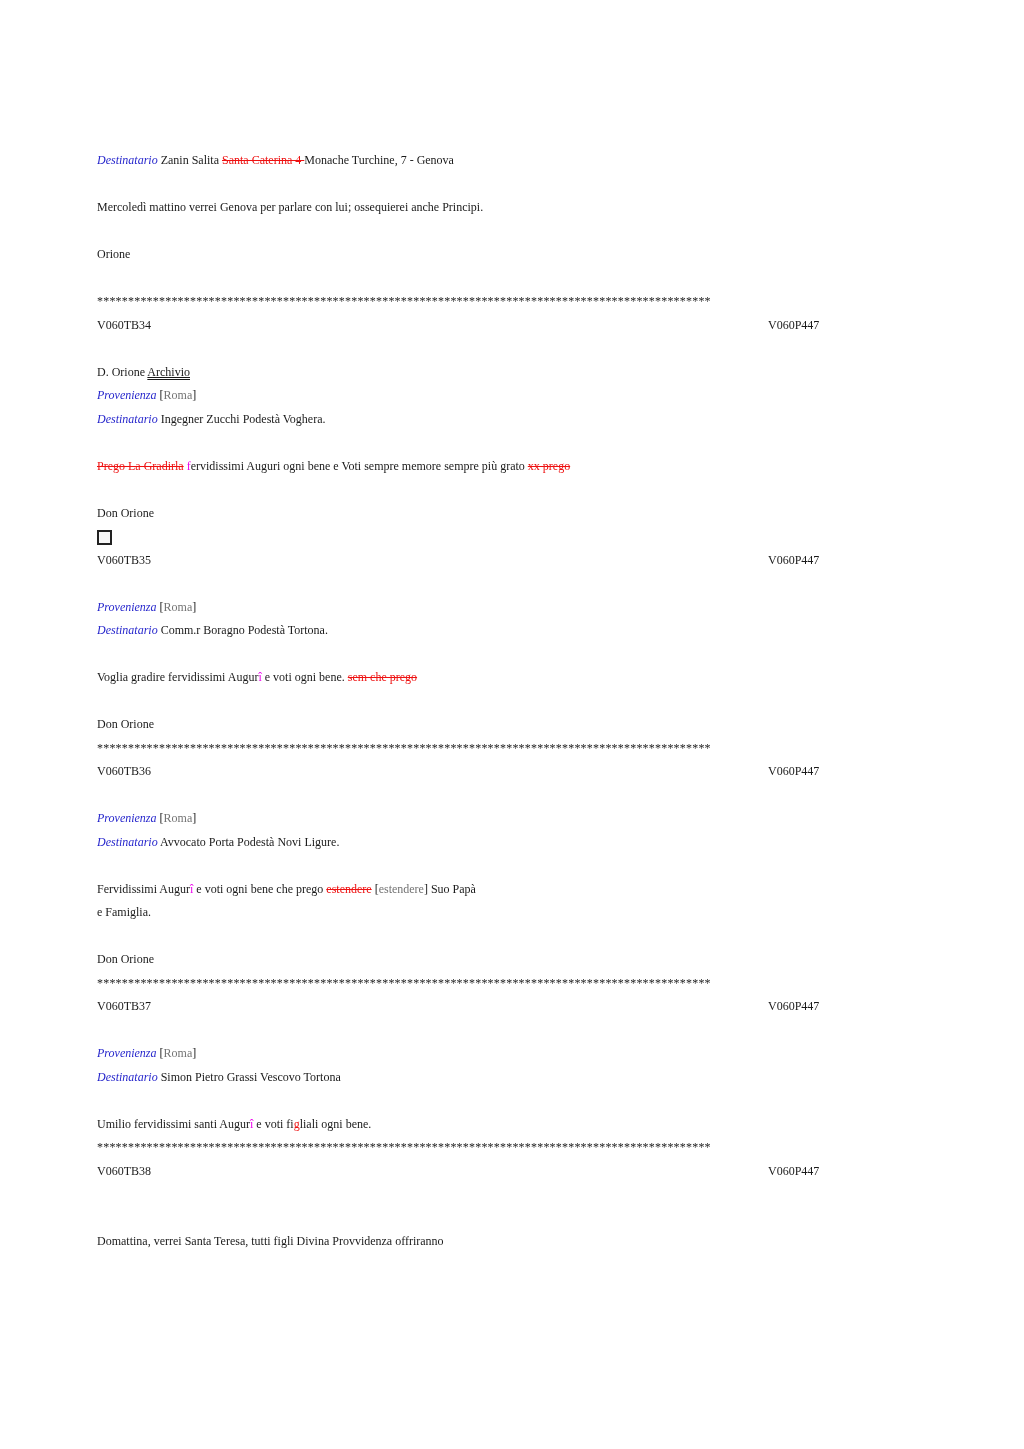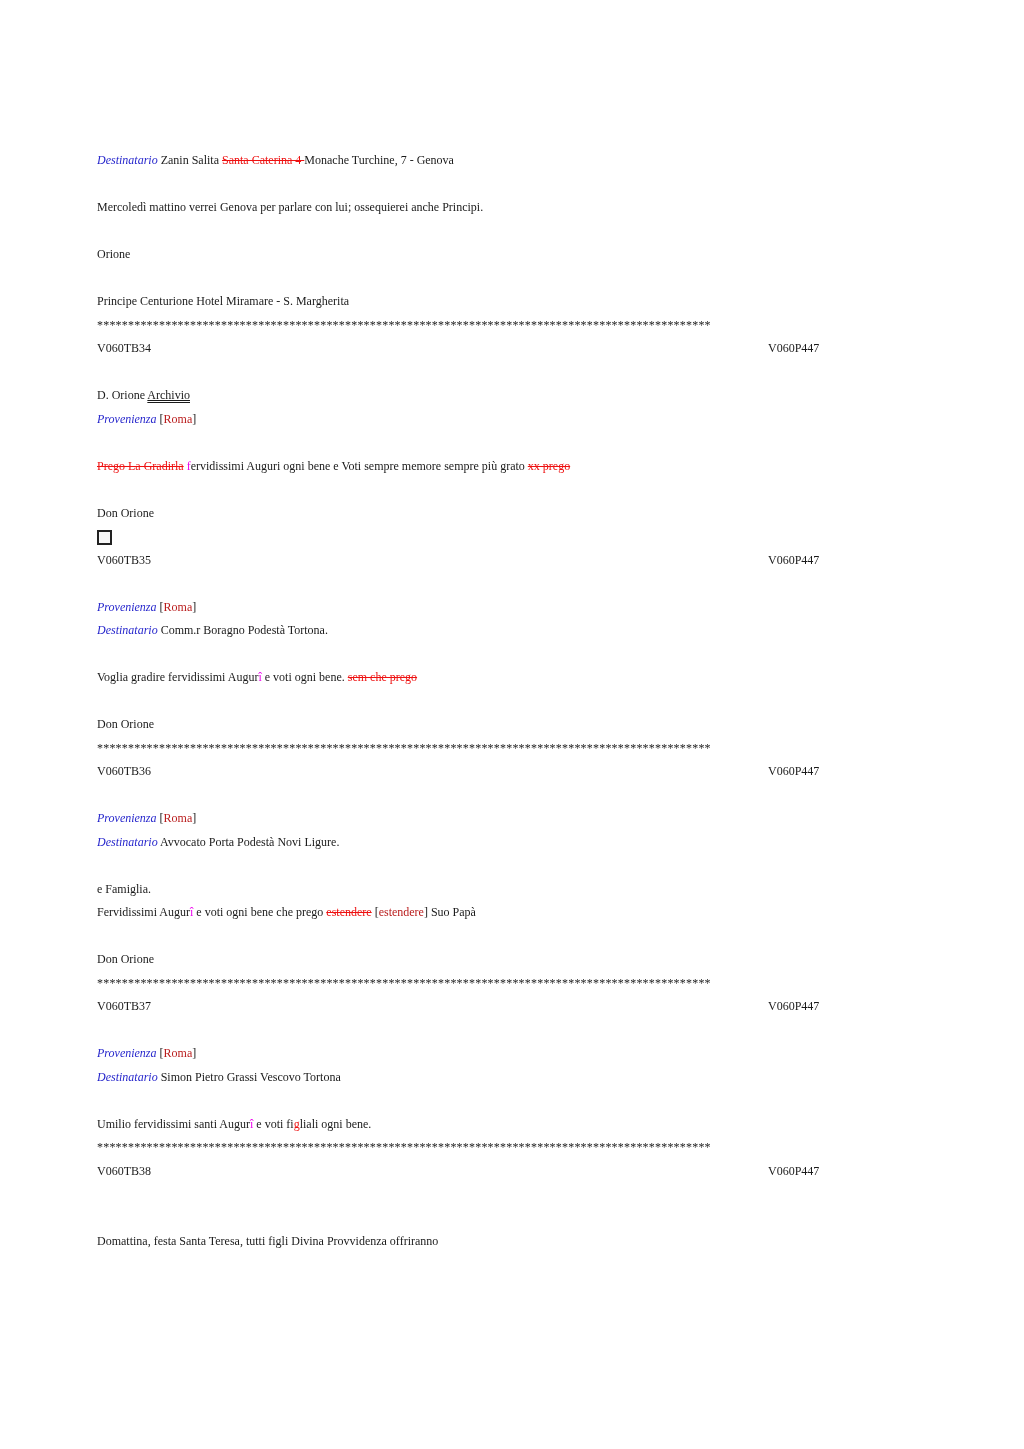--- a/index.html
+++ b/index.html
@@ -24,21 +24,21 @@
     left: 97px;
     width: 823px;
   }
   .line {
     height: 23.5px;
     white-space: pre;
     overflow: hidden;
     position: relative;
   }
   .lbl { color: #2626cc; font-style: italic; }
-  .bl  { color: #b91c1c; }
+  .bl  { color: #737373; }
   .st  { color: #ee1111; text-decoration: line-through; }
   .mg  { color: #ee00ee; }
   .un  { }
   .uu  { text-decoration: underline; text-decoration-style: double; }
   .ru  { color: #ee1111; text-decoration: underline; }
   .codes-right {
     position: absolute;
     left: 671px;
     top: 0;
   }
@@ -59,55 +59,55 @@
 <body>
 
 <div id="page">
   <div id="doc">
       <div class="line"><span class="lbl">Destinatario</span><span> Zanin Salita </span><span class="st">Santa Caterina 4 </span><span>Monache Turchine, 7 - Genova</span></div>
       <div class="line"></div>
       <div class="line"><span>Mercoledì mattino verrei Genova per parlare con lui; ossequierei anche Principi.</span></div>
       <div class="line"></div>
       <div class="line"><span>Orione</span></div>
       <div class="line"></div>
-      <div class="line"><span>Principe Centurione Hotel Miramare - S. Margherita</span></div>
       <div class="line sep">***************************************************************************************************</div>
       <div class="line"><span>V060TB34</span><span class="codes-right">V060P447</span></div>
       <div class="line"></div>
       <div class="line"><span class="un">D. Orione</span><span> </span><span class="uu">Archivio</span></div>
       <div class="line"><span class="lbl">Provenienza</span><span> [</span><span class="bl">Roma</span><span>]</span></div>
+      <div class="line"><span class="lbl">Destinatario</span><span> Ingegner Zucchi Podestà Voghera.</span></div>
       <div class="line"></div>
       <div class="line"><span class="st">Prego La Gradirla</span><span> </span><span class="mg">f</span><span>ervidissimi Auguri ogni bene e Voti sempre memore sempre più grato </span><span class="st">xx prego</span></div>
       <div class="line"></div>
       <div class="line"><span>Don Orione</span></div>
       <div class="line"><span class="boxglyph"></span></div>
       <div class="line"><span>V060TB35</span><span class="codes-right">V060P447</span></div>
       <div class="line"></div>
       <div class="line"><span class="lbl">Provenienza</span><span> [</span><span class="bl">Roma</span><span>]</span></div>
       <div class="line"><span class="lbl">Destinatario</span><span> Comm.</span><span class="un">r</span><span> Boragno Podestà Tortona.</span></div>
       <div class="line"></div>
       <div class="line"><span>Voglia gradire fervidissimi Augur</span><span class="mg">î</span><span> e voti ogni bene. </span><span class="st">sem che prego</span></div>
       <div class="line"></div>
       <div class="line"><span>Don Orione</span></div>
       <div class="line sep">***************************************************************************************************</div>
       <div class="line"><span>V060TB36</span><span class="codes-right">V060P447</span></div>
       <div class="line"></div>
       <div class="line"><span class="lbl">Provenienza</span><span> [</span><span class="bl">Roma</span><span>]</span></div>
       <div class="line"><span class="lbl">Destinatario</span><span> Avvocato Porta Podestà Novi Ligure.</span></div>
       <div class="line"></div>
+      <div class="line"><span>Fervidissimi Augur</span><span class="mg">î</span><span> e voti ogni bene che prego </span><span class="st">estendere</span><span> [</span><span class="bl">estendere</span><span>] Suo Papà</span></div>
       <div class="line"><span>e Famiglia.</span></div>
-      <div class="line"><span>Fervidissimi Augur</span><span class="mg">î</span><span> e voti ogni bene che prego </span><span class="st">estendere</span><span> [</span><span class="bl">estendere</span><span>] Suo Papà</span></div>
       <div class="line"></div>
       <div class="line"><span>Don Orione</span></div>
       <div class="line sep">***************************************************************************************************</div>
       <div class="line"><span>V060TB37</span><span class="codes-right">V060P447</span></div>
       <div class="line"></div>
       <div class="line"><span class="lbl">Provenienza</span><span> [</span><span class="bl">Roma</span><span>]</span></div>
       <div class="line"><span class="lbl">Destinatario</span><span> Simon Pietro Grassi Vescovo Tortona</span></div>
       <div class="line"></div>
       <div class="line"><span>Umilio fervidissimi santi Augur</span><span class="mg">î</span><span> e voti fi</span><span class="ru">g</span><span>liali ogni bene.</span></div>
       <div class="line sep">***************************************************************************************************</div>
       <div class="line"><span>V060TB38</span><span class="codes-right">V060P447</span></div>
       <div class="line"></div>
       <div class="line"></div>
-      <div class="line"><span>Domattina, festa Santa Teresa, tutti figli Divina Provvidenza offriranno</span></div>
+      <div class="line"><span>Domattina, verrei Santa Teresa, tutti figli Divina Provvidenza offriranno</span></div>
     </div>
 </div>
 
 </body></html>

